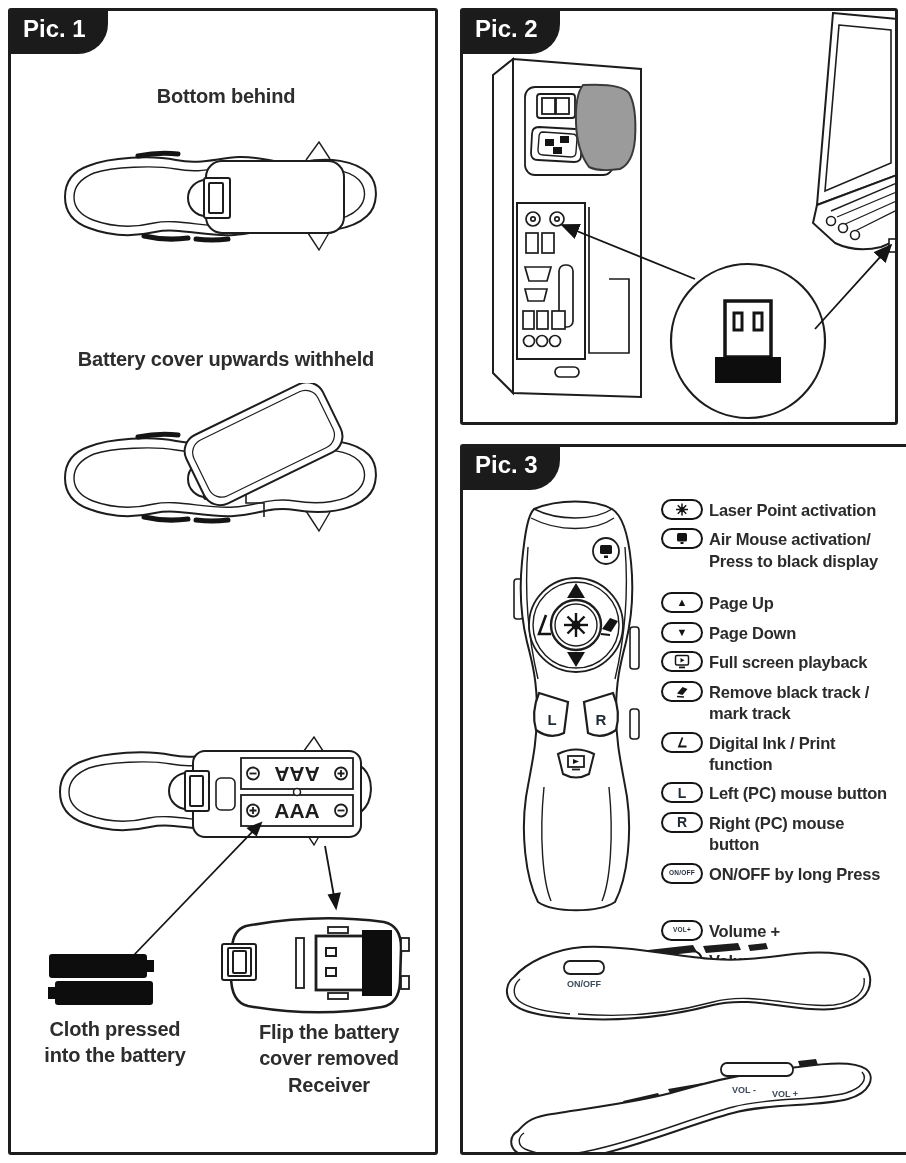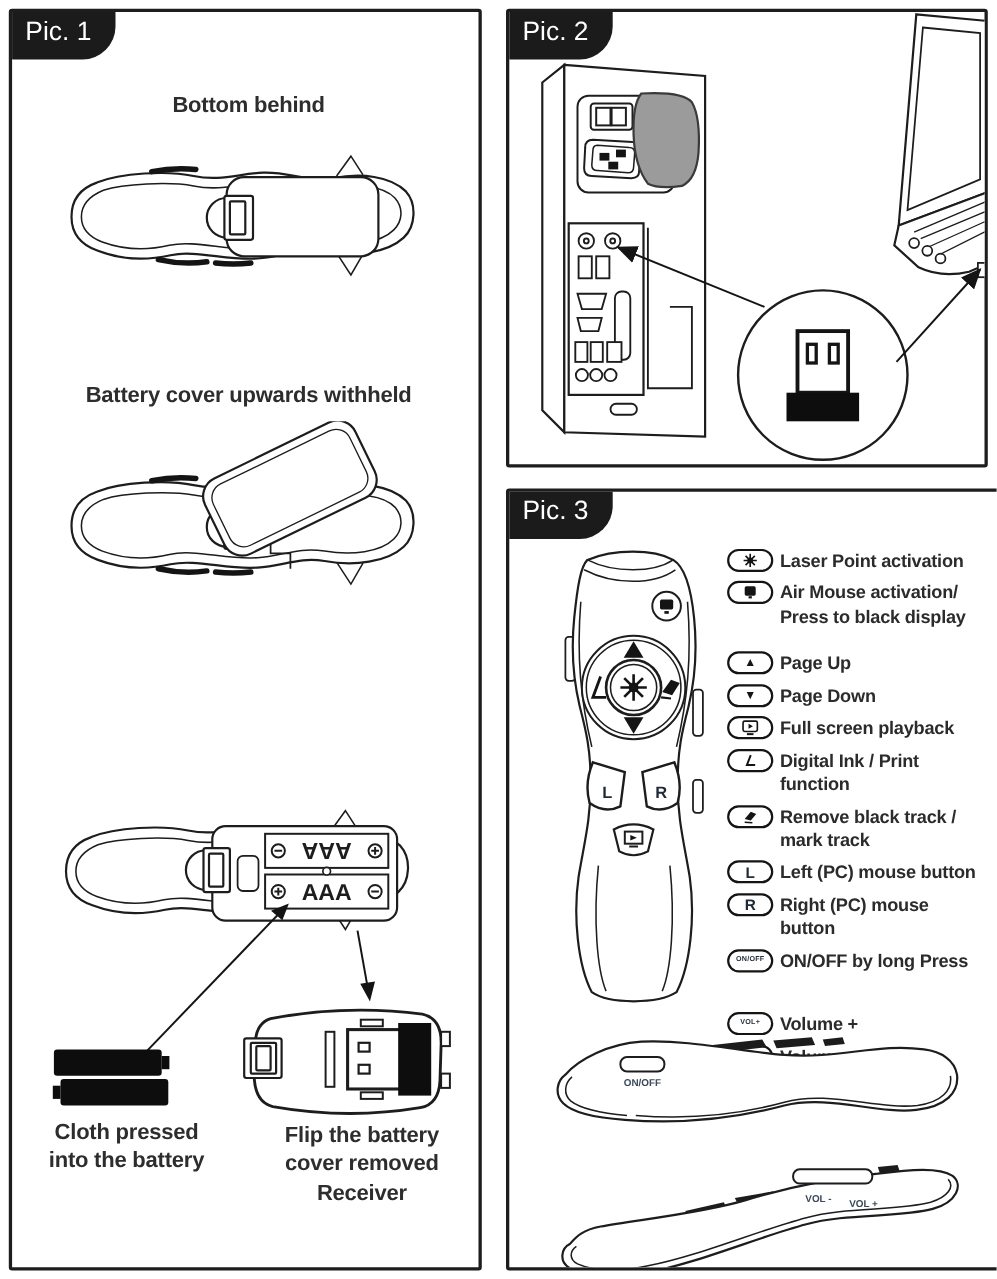--- a/index.html
+++ b/index.html
@@ -9,21 +9,21 @@
   }
   .panel{
     position:absolute;background:#fff;border:3px solid #1d1d1d;border-radius:3px;
     box-sizing:border-box;overflow:hidden;
   }
   #panel1{left:8px;top:8px;width:430px;height:1147px}
   #panel2{left:460px;top:8px;width:438px;height:417px}
   #panel3{left:460px;top:444px;width:484px;height:711px}
   .tag{
     position:absolute;top:-3px;left:-3px;background:#1b1b1b;color:#fff;
-    font-weight:normal;font-size:24px;line-height:1;
+    font-weight:bold;font-size:24px;line-height:1;
     padding:9px 22px 13px 15px;border-radius:8px 4px 30px 4px;z-index:5;
   }
   .cap{
     position:absolute;font-weight:bold;font-size:20px;color:#2d2d2d;
     text-align:center;white-space:pre-line;line-height:1.32;letter-spacing:-0.2px;
   }
   .drawing{position:absolute}
   svg{display:block}
   svg text{font-family:"Liberation Sans",sans-serif;font-weight:bold}
   
@@ -361,34 +361,34 @@
             <rect x="5.5" y="1.5" width="13" height="9.5" rx="1.5" fill="none" stroke="#141414" stroke-width="1.5"></rect>
             <path d="M10.5 4 L14.5 6.2 L10.5 8.5 Z" fill="#141414"></path>
             <rect x="9" y="12.5" width="6" height="1.8" fill="#141414"></rect>
           </svg>
         </span>
         <span class="legend-label">Full screen playback</span>
       </div>
       <div class="legend-row">
         <span class="pill">
           <svg width="24" height="15" viewBox="0 0 24 15">
-            <path d="M12.5 2.5 L9 11.5 L16.5 11.5" fill="none" stroke="#141414" stroke-width="1.8"></path>
-          </svg>
-        </span>
-        <span class="legend-label">Digital Ink / Print function</span>
-      </div>
-      <div class="legend-row">
-        <span class="pill">
-          <svg width="24" height="15" viewBox="0 0 24 15">
             <path d="M7 9.5 L12.5 3 L17.5 5 L12.5 11 Z" fill="#141414"></path>
             <path d="M7 12.5 l7 0.5" stroke="#141414" stroke-width="1.4"></path>
           </svg>
         </span>
         <span class="legend-label">Remove black track /
 mark track</span>
+      </div>
+      <div class="legend-row">
+        <span class="pill">
+          <svg width="24" height="15" viewBox="0 0 24 15">
+            <path d="M12.5 2.5 L9 11.5 L16.5 11.5" fill="none" stroke="#141414" stroke-width="1.8"></path>
+          </svg>
+        </span>
+        <span class="legend-label">Digital Ink / Print function</span>
       </div>
       <div class="legend-row">
         <span class="pill">
           <span class="letter">L</span>
         </span>
         <span class="legend-label">Left (PC) mouse button</span>
       </div>
       <div class="legend-row">
         <span class="pill">
           <span class="letter">R</span>

